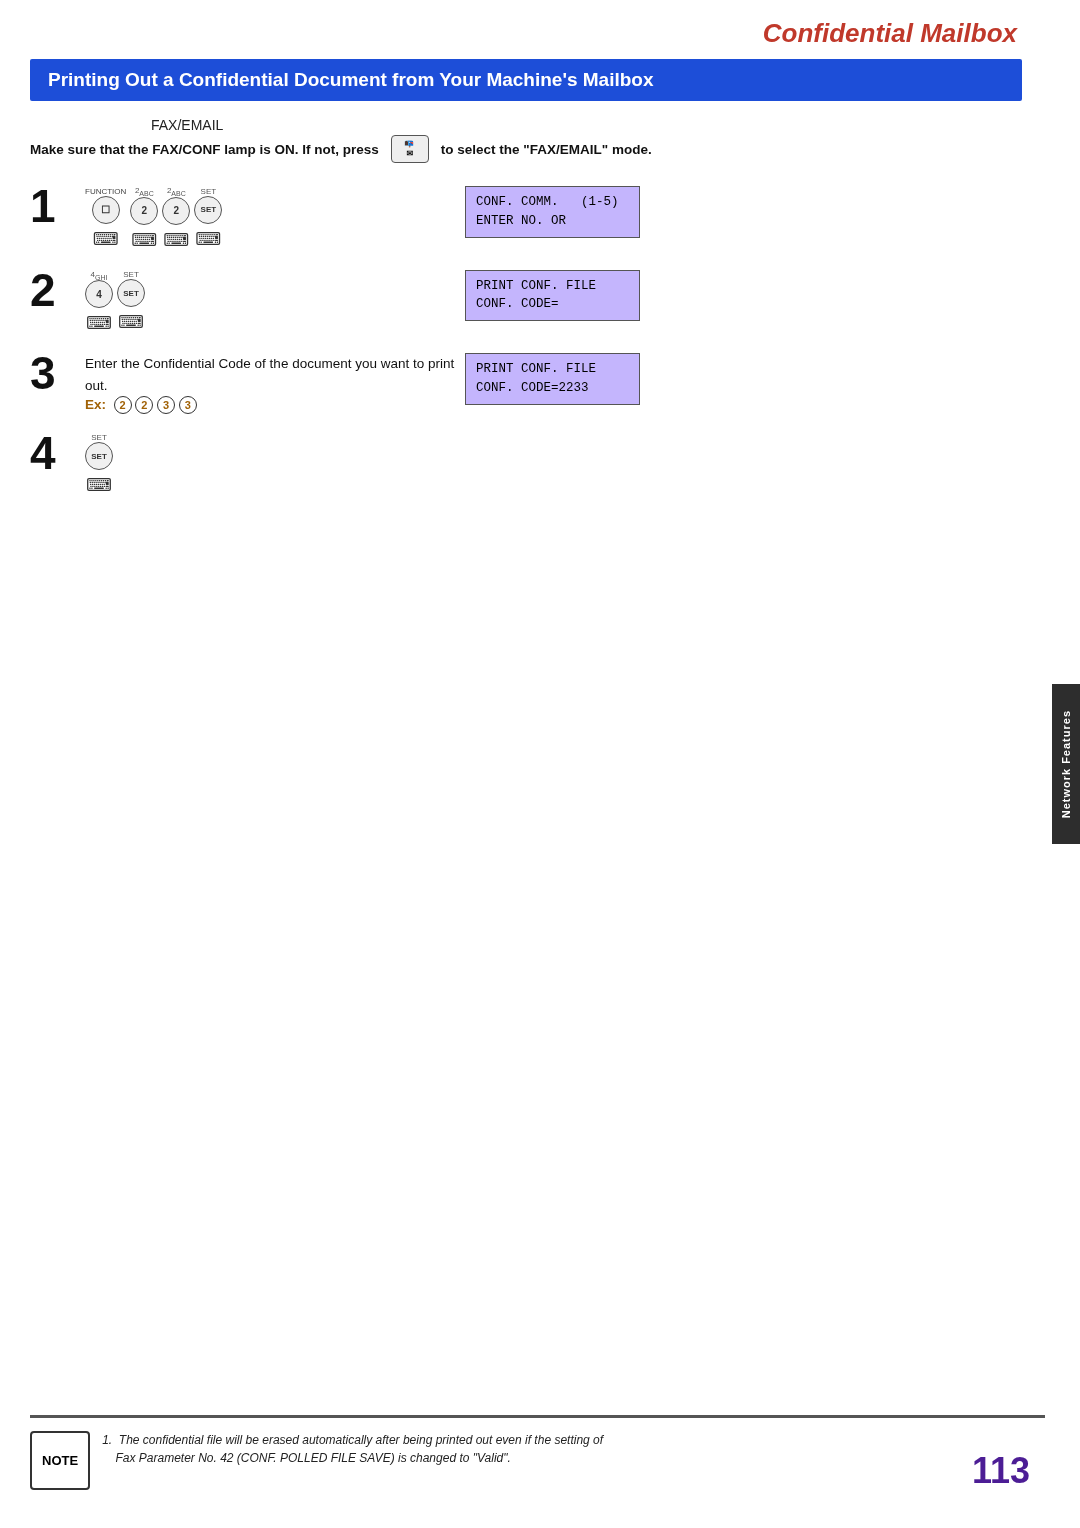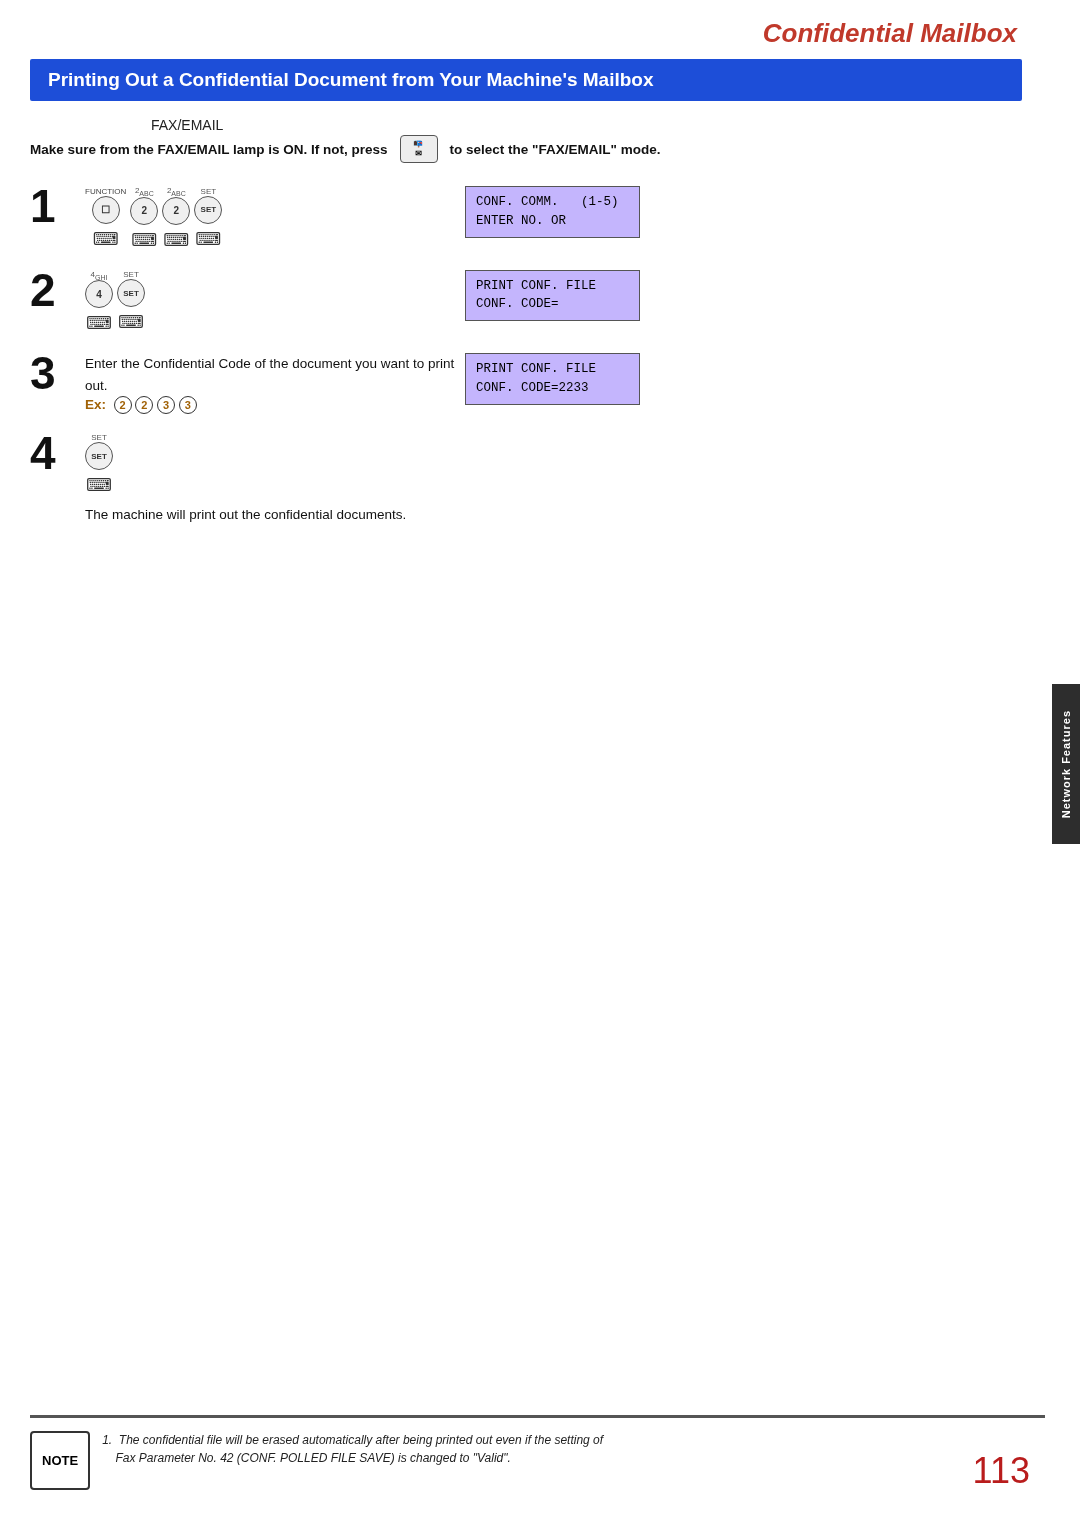--- a/index.html
+++ b/index.html
@@ -34,22 +34,22 @@
       transform: rotate(180deg);
       letter-spacing: 1px;
     }
 
     
     .page-number {
       position: absolute;
       bottom: 36px;
       right: 50px;
       font-size: 36px;
-      font-weight: normal;
-      color: #b91c1c;
+      font-weight: bold;
+      color: #4c1d95;
     }
 
     
     .bottom-rule {
       position: absolute;
       bottom: 110px;
       left: 30px;
       right: 35px;
       height: 3px;
       background: #555;
@@ -271,21 +271,21 @@
   <div class="page-title">Confidential Mailbox</div>
 
   <div class="section-heading">Printing Out a Confidential Document from Your Machine's Mailbox</div>
 
 
   <div style="display:flex; align-items:flex-end; padding-left:38px; margin-bottom:2px;">
     <span style="margin-left:83px; font-size:14px; color:#222;">FAX/EMAIL</span>
   </div>
 
   <div class="make-sure-row">
-    <span>Make sure from the FAX/EMAIL lamp is ON.  If not, press</span>
+    <span>Make sure that the FAX/CONF lamp is ON.  If not, press</span>
     <span class="fax-email-icon">
       <span style="font-size:8px; line-height:1.2; text-align:center;">📭<br>✉</span>
     </span>
     <span>to select the "FAX/EMAIL" mode.</span>
   </div>
 
   <div class="steps-container">
 
     <div class="step-row">
       <div class="step-number">1</div>
@@ -370,23 +370,20 @@
 
           <div class="btn-icon">
             <div class="btn-label-small">SET</div>
             <div class="btn-circle" style="font-size:8px;">SET</div>
             <div class="btn-hand">⌨</div>
           </div>
         </div>
       </div>
     </div>
 
-    <div style="padding-left:55px; margin-top:-6px; margin-bottom:10px;">
-      <p class="step-text">The machine will print out the confidential documents.</p>
-    </div>
 
   </div>
 
 </div>
 
 <div class="bottom-rule"></div>
 
 <div class="note-section">
   <div class="note-label">NOTE</div>
   <div class="note-text">

